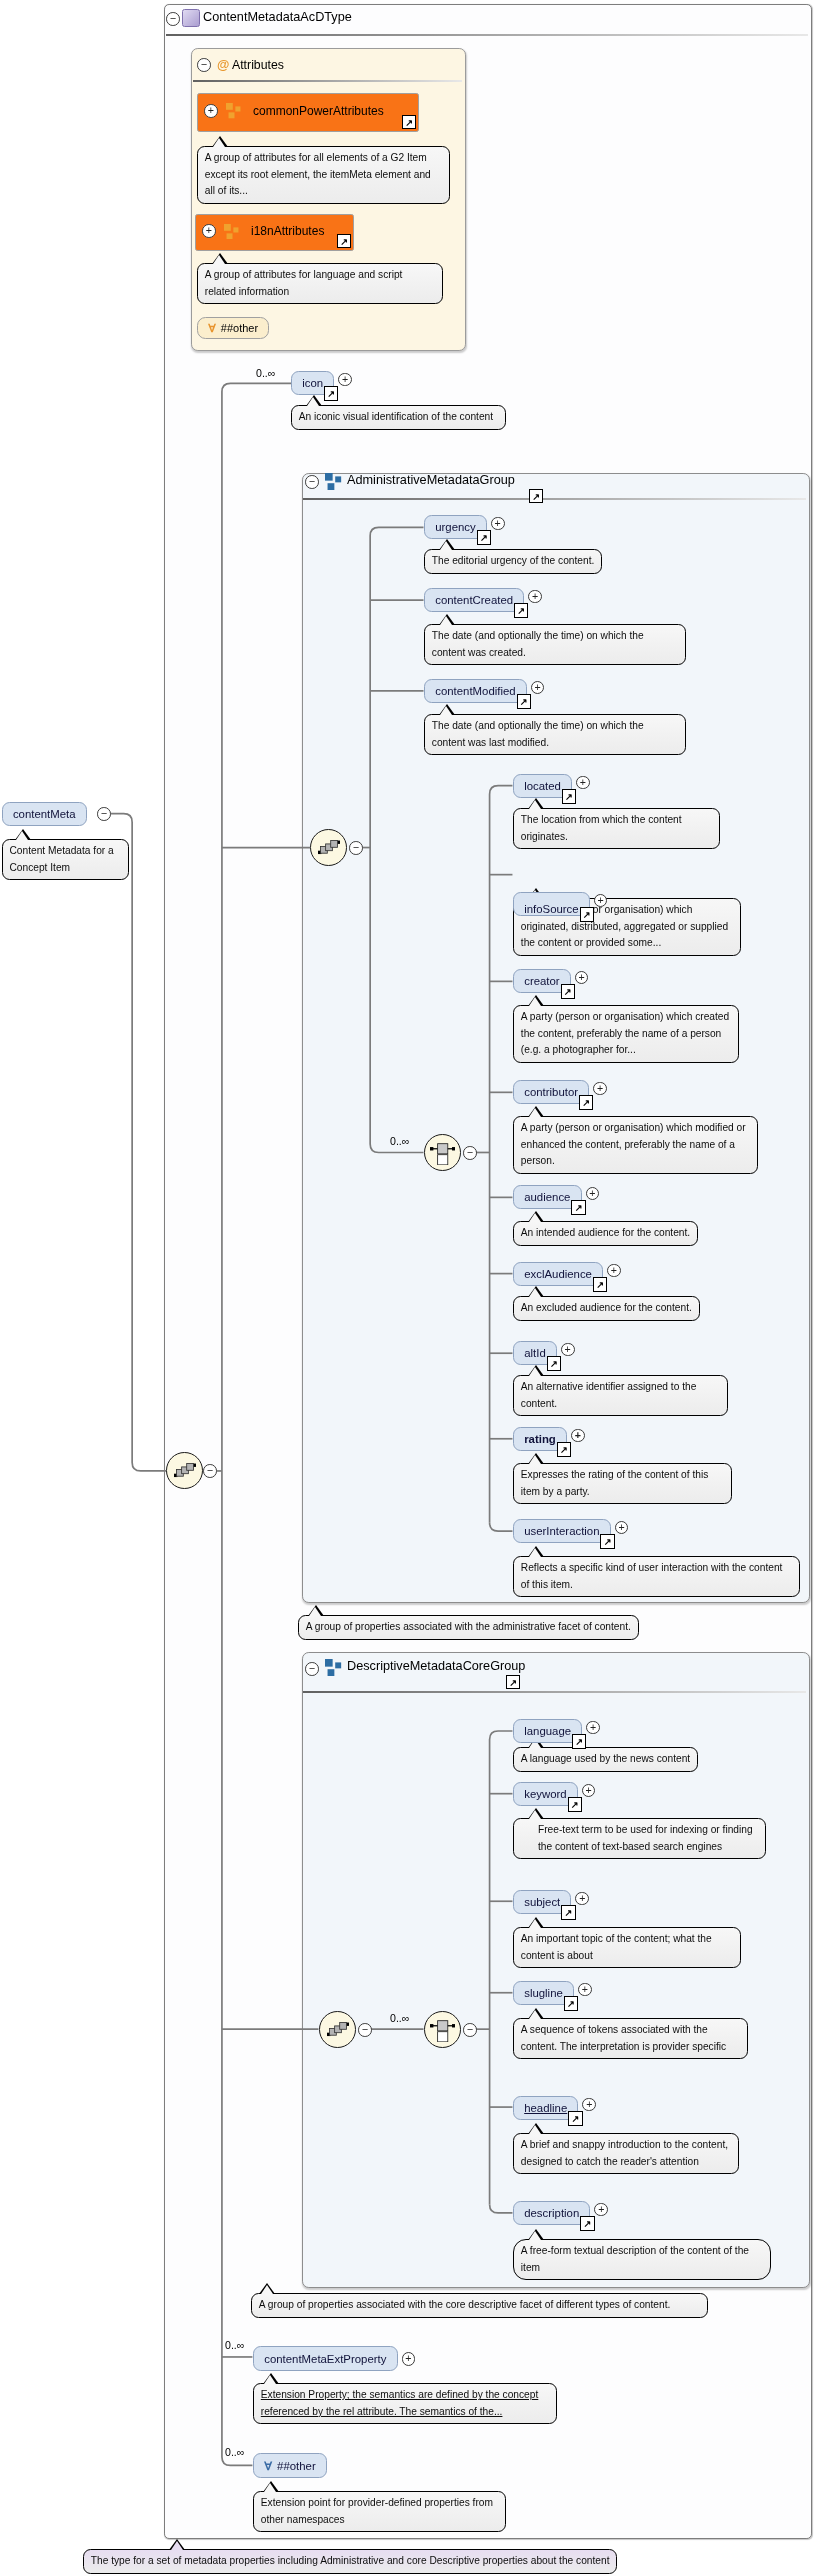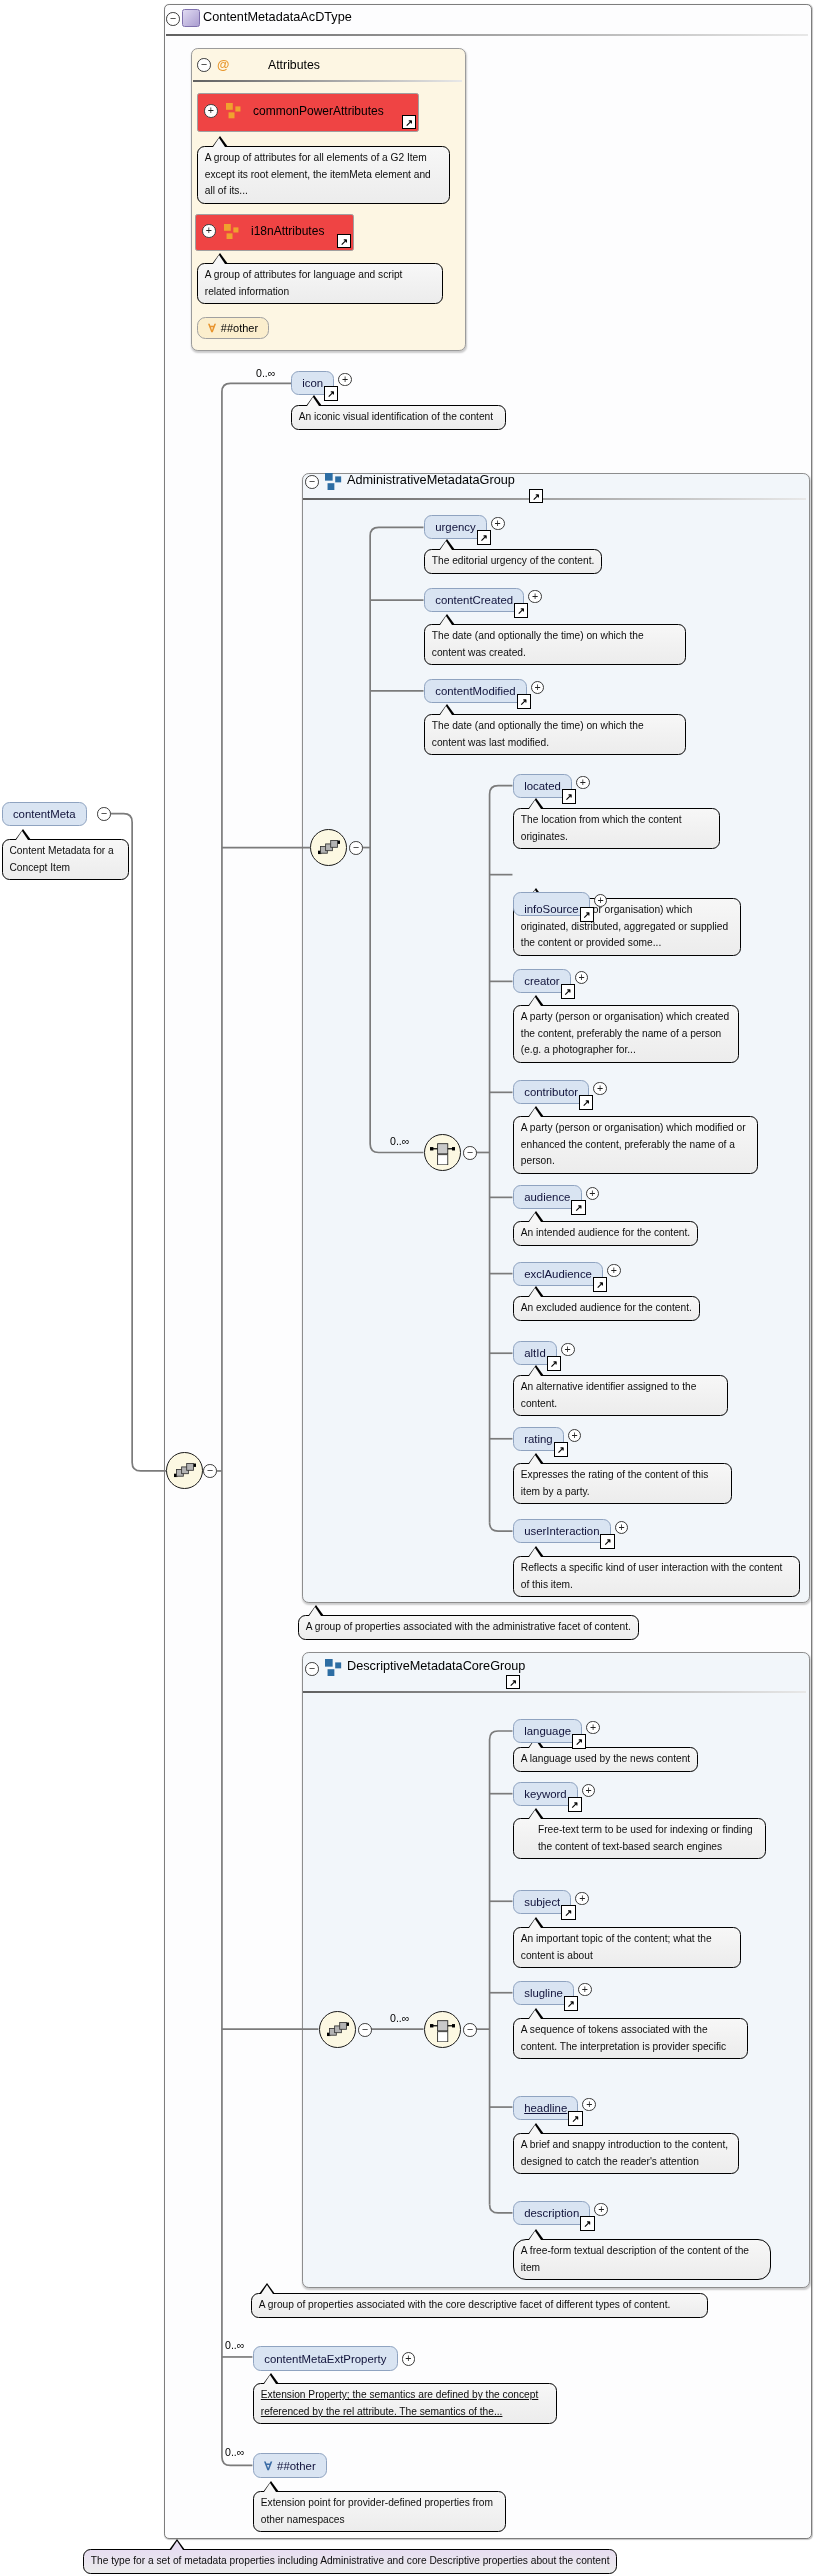--- a/index.html
+++ b/index.html
@@ -12,21 +12,21 @@
   .sep{position:absolute;height:1.7px;background:linear-gradient(to right,#606060,#e8e8e8);z-index:2;}
   .title{position:absolute;font-size:12.7px;color:#000;white-space:nowrap;z-index:3;}
   .at-sign{position:absolute;font-size:12.7px;font-weight:bold;color:#e8982f;z-index:3;}
   
   .elem{position:absolute;height:24px;display:flex;align-items:center;padding:0 10.2px;background:#d9e4f2;border:1.3px solid #8fa3c0;border-radius:7.6px;font-size:11.4px;color:#10123a;white-space:nowrap;z-index:8;box-sizing:border-box;}
   .elem.tall{height:25.4px;}
   .elem .plus{position:absolute;right:-18.6px;top:0.8px;}
   .elem .plus.mid{top:5.1px;}
   .elem .arrow{position:absolute;right:-5.1px;bottom:-6.8px;}
   
-  .attr-item{position:absolute;background:#ef4444;border:1.3px solid #a0a0a0;border-radius:2.5px;z-index:3;box-sizing:border-box;}
+  .attr-item{position:absolute;background:#f97316;border:1.3px solid #a0a0a0;border-radius:2.5px;z-index:3;box-sizing:border-box;}
   .attr-item .label{position:absolute;font-size:12px;color:#000;white-space:nowrap;}
   .attr-item .arrow{position:absolute;right:1.7px;bottom:1.7px;}
   .attr-other{position:absolute;height:20.3px;display:flex;align-items:center;gap:5.1px;padding:0 10.2px;background:#fbeecd;border:1.3px solid #a0a0a0;border-radius:8.5px;font-size:11px;color:#000;z-index:3;white-space:nowrap;}
   
   .cbtn{width:13.6px;height:13.6px;border:1.1px solid #3a3a3a;border-radius:50%;background:#fff;display:flex;align-items:center;justify-content:center;font-size:10.6px;line-height:1;color:#222;box-sizing:border-box;position:absolute;z-index:9;}
   .cbtn.minus::before{content:"\2212";margin-top:-0.8px;}
   .cbtn.plus::before{content:"+";margin-top:-0.8px;}
   
   .arrow-box{width:14.4px;height:14.4px;background:#fff;border:1.4px solid #000;display:flex;align-items:center;justify-content:center;box-sizing:border-box;z-index:9;}
   .arrow-box::before{content:"\2197";font-size:9.3px;font-weight:bold;color:#000;}
@@ -91,21 +91,21 @@
       <path d="M578 2117 H605"></path>
         <path d="M578 2244 H605"></path>
         <path d="M578 2352 H605"></path>
         <path d="M578 2487 H605"></path>
     </g>
   </svg>
 
   <div class="attr-box"></div>
   <div class="cbtn minus" style="left:197px;top:58px;"></div>
   <div class="at-sign" style="left:217px;top:58px;">@</div>
-  <div class="title" style="left:232px;top:58px;font-size:12.3px;margin-left:36px;">Attributes</div>
+  <div class="title" style="left:232px;top:58px;font-size:12.3px;">Attributes</div>
   <div class="sep" style="left:193px;top:80px;width:269px;"></div>
 
   <div class="attr-item" style="left:197px;top:93px;width:222px;height:39px;">
     <div class="cbtn plus" style="left:6px;top:10.2px;"></div>
     <svg class="sq-icon" style="left:28px;top:9.3px;" width="15.3" height="15.3" viewBox="0 0 18 18">
         <g fill="#f0a22e">
           <rect x="0" y="0" width="8" height="8"></rect>
           <rect x="11" y="4" width="6" height="6"></rect>
           <rect x="3" y="11" width="7" height="7"></rect>
         </g>
@@ -264,21 +264,21 @@
   </div>
   <div class="ann nw" style="left:513px;top:1296px;">An excluded audience for the content.</div>
 
   <div class="elem" style="left:513px;top:1341px;">
     <span>altId</span>
     <span class="cbtn plus plus"></span>
       <span class="arrow-box arrow"></span>
   </div>
   <div class="ann" style="left:513px;top:1375px;width:199px;">An alternative identifier assigned to the content.</div>
 
-  <div class="elem" style="left:513px;top:1427px;">
+  <div class="elem" style="left:513px;top:1427px;font-weight:bold;">
     <span>rating</span>
     <span class="cbtn plus plus"></span>
       <span class="arrow-box arrow"></span>
   </div>
   <div class="ann" style="left:513px;top:1463px;width:203px;">Expresses the rating of the content of this item by a party.</div>
 
   <div class="elem" style="left:513px;top:1519px;">
     <span>userInteraction</span>
     <span class="cbtn plus plus"></span>
       <span class="arrow-box arrow"></span>

